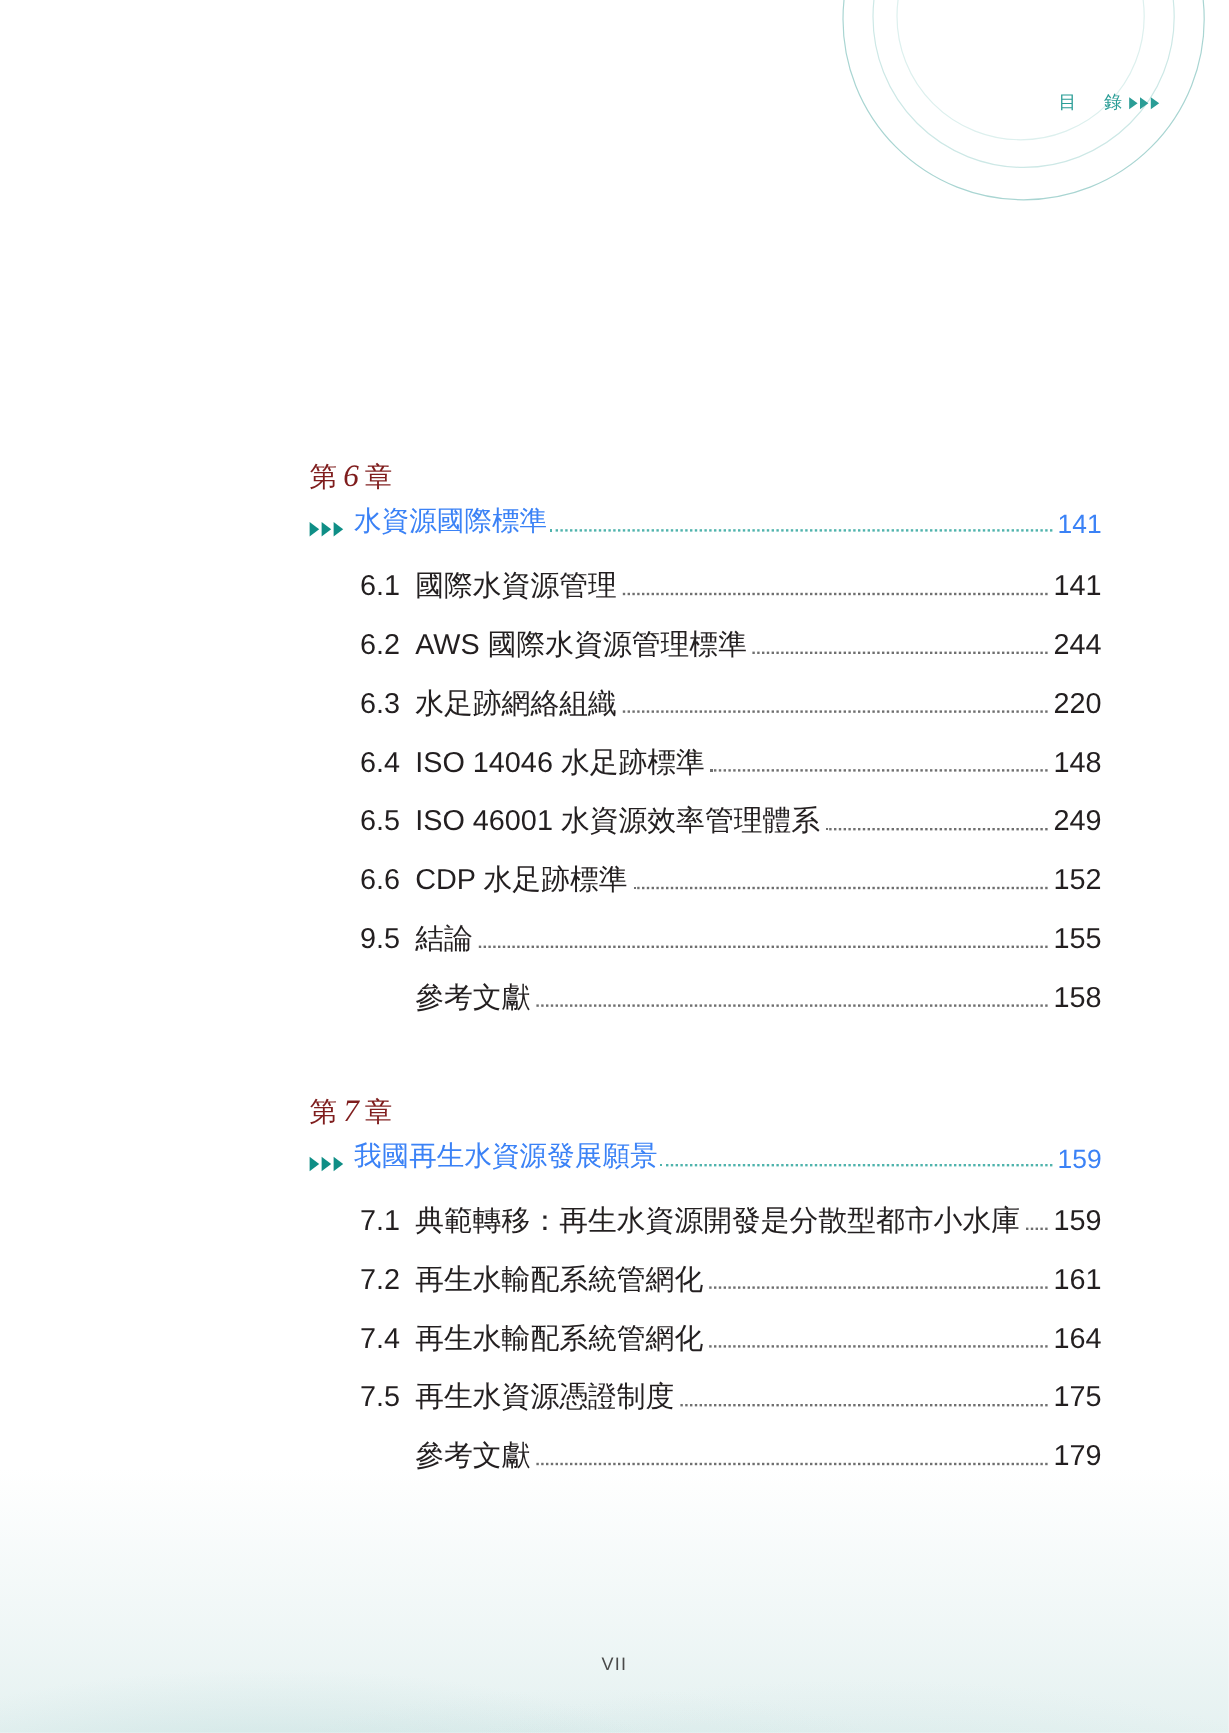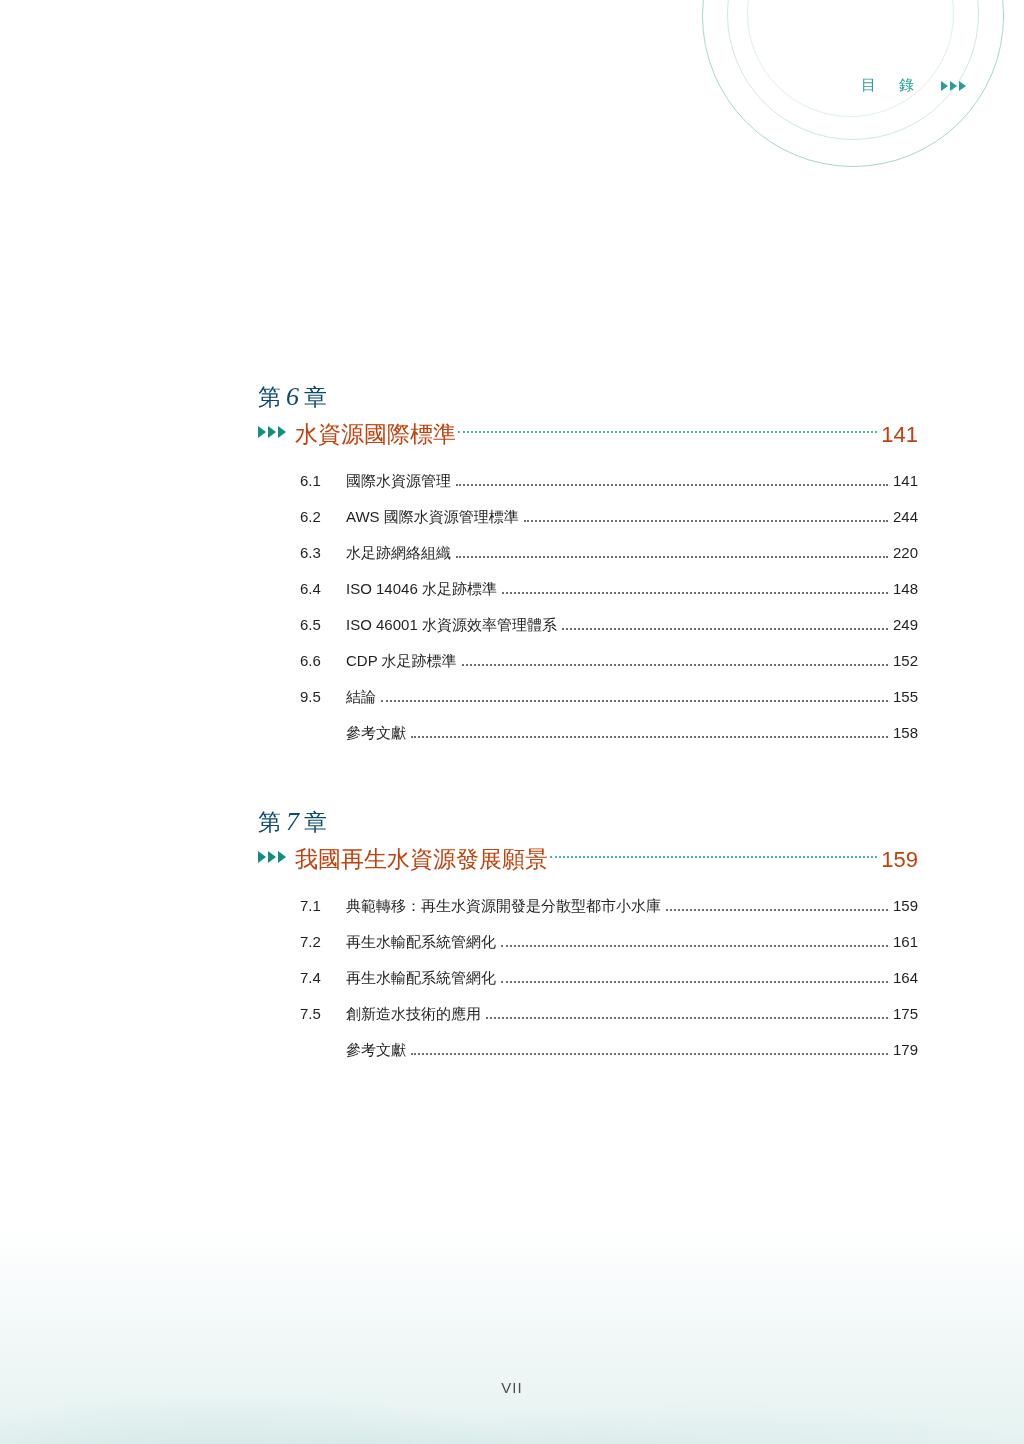--- a/index.html
+++ b/index.html
@@ -52,21 +52,21 @@
     border-color: #ddf0ee;
   }
 
   
   .header {
     position: absolute;
     top: 76px;
     right: 58px;
     display: flex;
     align-items: center;
-    gap: 23px;
+    gap: 2px;
     color: #1a9a92;
     font-size: 15px;
     letter-spacing: 4px;
   }
   .header .hdr-text {
     font-size: 15px;
     color: #2a9d96;
   }
   .tri-group {
     display: inline-flex;
@@ -102,37 +102,37 @@
     left: 258px;
     top: 382px;
     width: 660px;
   }
 
   .chapter-block {
     margin-bottom: 64px;
   }
 
   .chapter-no {
-    color: #0c4a6e;
+    color: #7f1d1d;
     font-size: 23px;
     letter-spacing: 1px;
     margin-bottom: 6px;
     white-space: nowrap;
   }
   .chapter-no .num {
     font-family: "Liberation Serif", serif;
     font-style: italic;
     font-size: 26px;
     padding: 0 4px;
   }
 
   .chapter-title-row {
     display: flex;
-    align-items: center;
-    color: #c2410c;
+    align-items: flex-end;
+    color: #3b82f6;
     font-size: 23px;
     gap: 0;
     margin-bottom: 4px;
   }
   .chapter-title-row .tri-group {
     transform: translateY(-3px);
     margin-right: 9px;
   }
   .chapter-title-row .tri {
     border-top-width: 6px;
@@ -155,21 +155,21 @@
   }
 
   .entries {
     margin-top: 22px;
     padding-left: 42px;
   }
   .entry {
     display: flex;
     align-items: baseline;
     color: #231f20;
-    font-size: 15px;
+    font-size: 24px;
     margin-bottom: 17px;
   }
   .entry .e-no {
     width: 46px;
     flex: none;
     white-space: nowrap;
   }
   .entry .e-text {
     white-space: nowrap;
   }
@@ -314,21 +314,21 @@
         <span class="e-page">161</span>
       </div>
       <div class="entry">
         <span class="e-no">7.4</span>
         <span class="e-text">再生水輸配系統管網化</span>
         <span class="e-dots"></span>
         <span class="e-page">164</span>
       </div>
       <div class="entry">
         <span class="e-no">7.5</span>
-        <span class="e-text">創新造水技術的應用</span>
+        <span class="e-text">再生水資源憑證制度</span>
         <span class="e-dots"></span>
         <span class="e-page">175</span>
       </div>
       <div class="entry no-number">
         <span class="e-no"></span>
         <span class="e-text">參考文獻</span>
         <span class="e-dots"></span>
         <span class="e-page">179</span>
       </div>
     </div>

